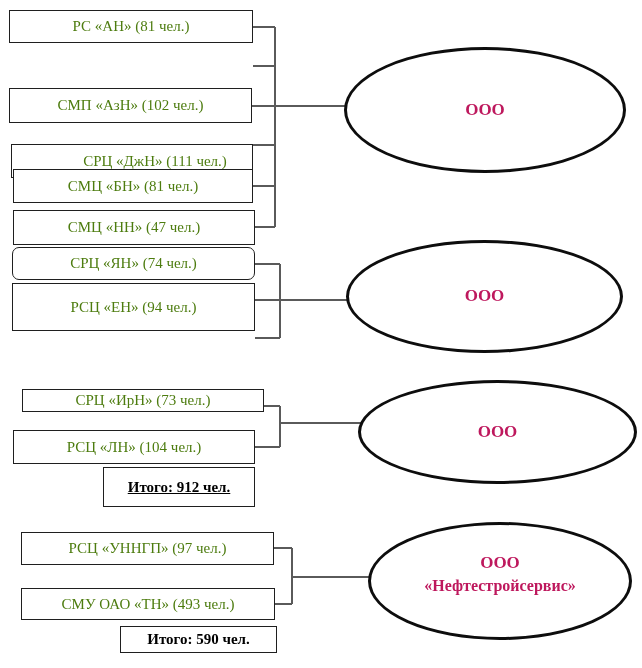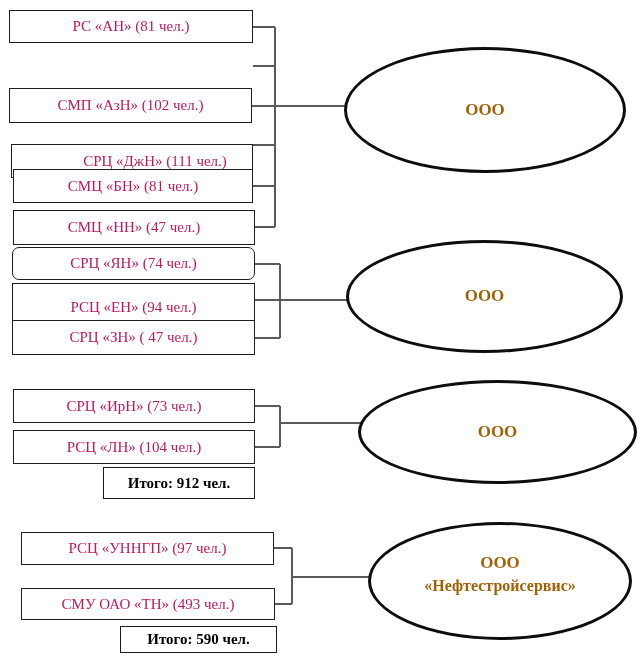--- a/index.html
+++ b/index.html
@@ -23,21 +23,21 @@
   }
   .unit {
     position: absolute;
     box-sizing: border-box;
     border: 1.5px solid #1f1f1f;
     background: #ffffff;
     display: flex;
     align-items: center;
     justify-content: center;
     font-size: 15px;
-    color: #be185d;
+    color: #4d7c0f;
     text-align: center;
     white-space: nowrap;
   }
   .total {
     position: absolute;
     box-sizing: border-box;
     border: 1.5px solid #1f1f1f;
     background: #ffffff;
     display: flex;
     align-items: center;
@@ -52,21 +52,21 @@
     box-sizing: border-box;
     border: 3px solid #0d0d0d;
     border-radius: 50%;
     background: #ffffff;
     display: flex;
     flex-direction: column;
     align-items: center;
     justify-content: center;
     font-size: 17px;
     font-weight: bold;
-    color: #a16207;
+    color: #be185d;
     text-align: center;
     line-height: 1.35;
   }
   .ellipse .l2 {
     font-size: 16px;
   }
 </style>
 </head>
 <body>
 
@@ -99,25 +99,24 @@
   </svg>
 
   <div class="unit" style="left:9px;  top:10px;  width:244px; height:33px;">РС «АН» (81 чел.)</div>
   <div class="unit" style="left:9px;  top:88px;  width:243px; height:35px;">СМП «АзН» (102 чел.)</div>
   <div class="unit" style="left:11px; top:144px; width:242px; height:34px;padding-left:46px;">СРЦ «ДжН» (111 чел.)</div>
   <div class="unit" style="left:13px; top:169px; width:240px; height:34px;">СМЦ «БН» (81 чел.)</div>
   <div class="unit" style="left:13px; top:210px; width:242px; height:35px;">СМЦ «НН» (47 чел.)</div>
 
   <div class="unit" style="left:12px; top:247px; width:243px; height:33px;border-radius:7px;">СРЦ «ЯН» (74 чел.)</div>
   <div class="unit" style="left:12px; top:283px; width:243px; height:48px;">РСЦ «ЕН» (94 чел.)</div>
-  <div class="unit" style="left:12px; top:320px; width:243px; height:35px;">СРЦ «ЗН» ( 47 чел.)</div>
 
-  <div class="unit" style="left:13px; top:389px; width:242px; height:34px;font-family:Liberation Serif, serif;">СРЦ «ИрН» (73 чел.)</div>
+  <div class="unit" style="left:22px; top:389px; width:242px; height:23px;font-family:Liberation Serif, serif;">СРЦ «ИрН» (73 чел.)</div>
   <div class="unit" style="left:13px; top:430px; width:242px; height:34px;">РСЦ «ЛН» (104 чел.)</div>
-  <div class="total" style="left:103px; top:467px; width:152px; height:32px;">Итого: 912 чел.</div>
+  <div class="total" style="left:103px; top:467px; width:152px; height:40px;text-decoration:underline;">Итого: 912 чел.</div>
 
   <div class="unit" style="left:21px; top:532px; width:253px; height:33px;text-align:right;">РСЦ «УННГП» (97 чел.)</div>
   <div class="unit" style="left:21px; top:588px; width:254px; height:32px;">СМУ ОАО «ТН» (493 чел.)</div>
   <div class="total" style="left:120px; top:626px; width:157px; height:27px;">Итого: 590 чел.</div>
 
   <div class="ellipse" style="left:344px; top:47px;  width:282px; height:126px;">
     <span>ООО</span>
   </div>
   <div class="ellipse" style="left:346px; top:240px; width:277px; height:113px;">
     <span>ООО</span>

